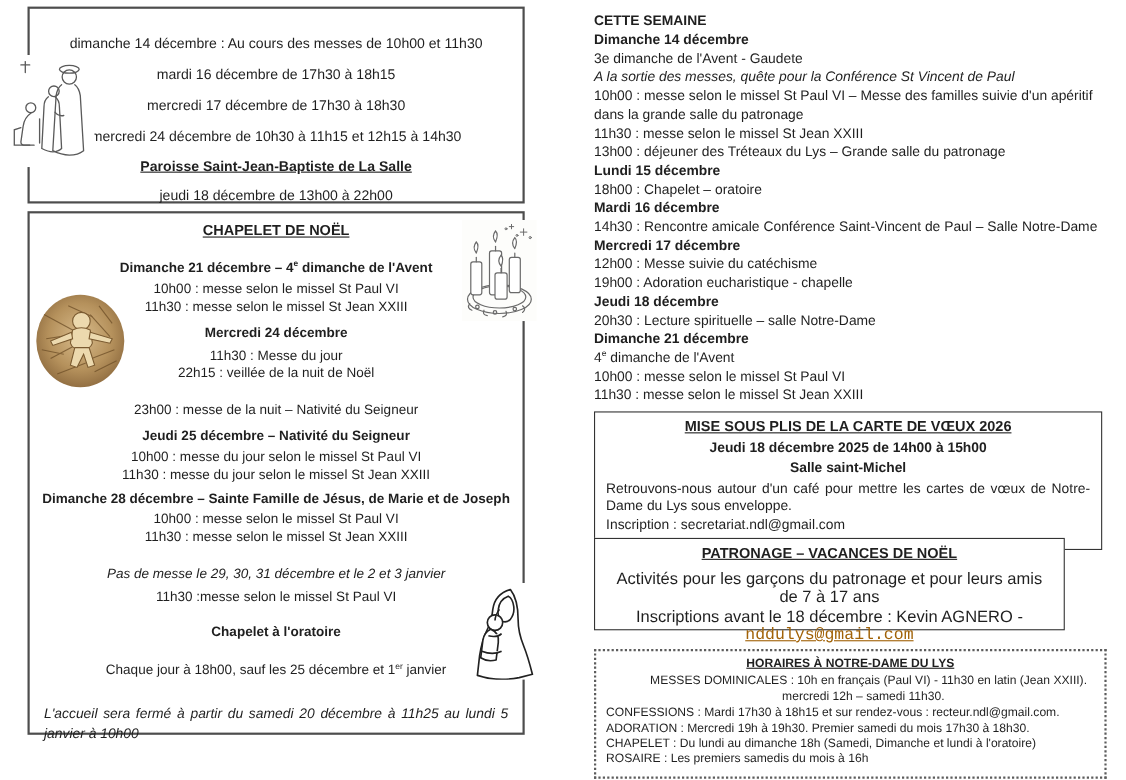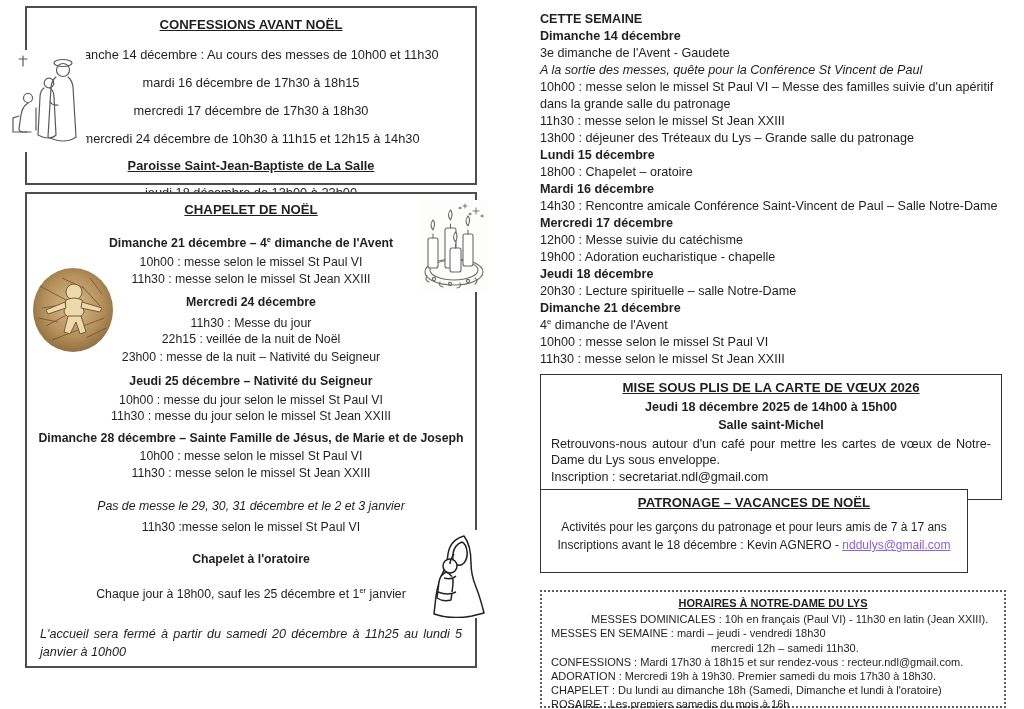--- a/index.html
+++ b/index.html
@@ -20,33 +20,32 @@
     font-size:12.6px;padding:5px 10px;line-height:16px;text-align:left;}
   #horaires-box{left:540px;top:578px;width:466px;height:118px;border:2px dotted #5c5c5c;
     font-size:11px;padding:4px 9px;line-height:14.2px;text-align:left;margin-top:12px;}
   .line{white-space:normal;}
   .b{font-weight:bold;}
   .i{font-style:italic;}
   .u{text-decoration:underline;}
   .c{text-align:center;}
   .j{text-align:justify;}
   .t{font-size:13.2px;}
-  .sm{font-size:12px;}
+  .sm{font-size:15px;}
   .ind{padding-left:160px;}
   .pad{padding:0 13px;text-align:justify;font-size:12.6px;line-height:18px;}
   sup{font-size:0.62em;vertical-align:super;line-height:0;}
-  a.email{color:#8b5cf6;text-decoration:underline;cursor:pointer;}
+  a.email{color:#a16207;text-decoration:underline;cursor:pointer;font-family:Liberation Mono, monospace;}
   svg{display:block;}
   .img{position:absolute;}
 </style>
 </head>
 <body>
 
 <div id="confessions-box" class="box">
-    <div class="line b u t"><span>CONFESSIONS AVANT NOËL</span></div>
     <div class="line" style="margin-top: 15px;"><span>dimanche 14 décembre : Au cours des messes de 10h00 et 11h30</span></div>
     <div class="line" style="margin-top: 13px;"><span>mardi 16 décembre de 17h30 à 18h15</span></div>
     <div class="line" style="margin-top: 13px;"><span>mercredi 17 décembre de 17h30 à 18h30</span></div>
     <div class="line" style="margin-top: 13px;"><span>mercredi 24 décembre de 10h30 à 11h15 et 12h15 à 14h30</span></div>
     <div class="line b u" style="margin-top: 12px;"><span>Paroisse Saint-Jean-Baptiste de La Salle</span></div>
     <div class="line" style="margin-top: 12px;"><span>jeudi 18 décembre de 13h00 à 22h00</span></div>
   </div>
 
 <div class="img" style="left:6px;top:50px;width:80px;height:102px;">
   <svg width="80" height="102" viewBox="0 0 80 102">
@@ -69,21 +68,21 @@
 </div>
 
 <div id="vacances-box" class="box">
     <div class="line b u t"><span>CHAPELET DE NOËL</span></div>
     <div class="line b" style="margin-top: 18px;"><span>Dimanche 21 décembre – 4</span><sup>e</sup><span> dimanche de l'Avent</span></div>
     <div class="line" style="margin-top: 4px;"><span>10h00 : messe selon le missel St Paul VI</span></div>
     <div class="line" style="margin-top: 1px;"><span>11h30 : messe selon le missel St Jean XXIII</span></div>
     <div class="line b" style="margin-top: 8px;"><span>Mercredi 24 décembre</span></div>
     <div class="line" style="margin-top: 5px;"><span>11h30 : Messe du jour</span></div>
     <div class="line" style="margin-top: 1px;"><span>22h15 : veillée de la nuit de Noël</span></div>
-    <div class="line" style="margin-top: 2px;"><span>23h00 : messe de la nuit – Nativité du Seigneur</span></div>
+    <div class="line" style="margin-top: 17px;"><span>23h00 : messe de la nuit – Nativité du Seigneur</span></div>
     <div class="line b" style="margin-top: 9px;"><span>Jeudi 25 décembre – Nativité du Seigneur</span></div>
     <div class="line" style="margin-top: 3px;"><span>10h00 : messe du jour selon le missel St Paul VI</span></div>
     <div class="line" style="margin-top: 1px;"><span>11h30 : messe du jour selon le missel St Jean XXIII</span></div>
     <div class="line b" style="margin-top: 6px;"><span>Dimanche 28 décembre – Sainte Famille de Jésus, de Marie et de Joseph</span></div>
     <div class="line" style="margin-top: 3px;"><span>10h00 : messe selon le missel St Paul VI</span></div>
     <div class="line" style="margin-top: 1px;"><span>11h30 : messe selon le missel St Jean XXIII</span></div>
     <div class="line i" style="margin-top: 18px;"><span>Pas de messe le 29, 30, 31 décembre et le 2 et 3 janvier</span></div>
     <div class="line" style="margin-top: 5px;"><span>11h30 :messe selon le missel St Paul VI</span></div>
     <div class="line b" style="margin-top: 17px;"><span>Chapelet à l'oratoire</span></div>
     <div class="line" style="margin-top: 19px;"><span>Chaque jour à 18h00, sauf les 25 décembre et 1</span><sup>er</sup><span> janvier</span></div>
@@ -208,19 +207,18 @@
 
 <div id="patronage-box" class="box">
     <div class="line b u c t"><span>PATRONAGE – VACANCES DE NOËL</span></div>
     <div class="line c sm" style="margin-top: 8px;"><span>Activités pour les garçons du patronage et pour leurs amis de 7 à 17 ans</span></div>
     <div class="line c sm" style="margin-top: 2px;"><span>Inscriptions avant le 18 décembre : Kevin AGNERO - </span><a class="email" href="#">nddulys@gmail.com</a></div>
   </div>
 
 <div id="horaires-box" class="box">
     <div class="line b u c"><span>HORAIRES À NOTRE-DAME DU LYS</span></div>
     <div class="line" style="margin-top: 2px; padding-left: 40px;"><span>MESSES DOMINICALES : 10h en français (Paul VI) - 11h30 en latin (Jean XXIII).</span></div>
-    <div class="line"><span>MESSES EN SEMAINE : mardi – jeudi - vendredi 18h30</span></div>
     <div class="line ind"><span>mercredi 12h – samedi 11h30.</span></div>
     <div class="line"><span>CONFESSIONS : Mardi 17h30 à 18h15 et sur rendez-vous : recteur.ndl@gmail.com.</span></div>
     <div class="line"><span>ADORATION : Mercredi 19h à 19h30. Premier samedi du mois 17h30 à 18h30.</span></div>
     <div class="line"><span>CHAPELET : Du lundi au dimanche 18h (Samedi, Dimanche et lundi à l'oratoire)</span></div>
     <div class="line"><span>ROSAIRE : Les premiers samedis du mois à 16h</span></div>
   </div>
 
 </body></html>

